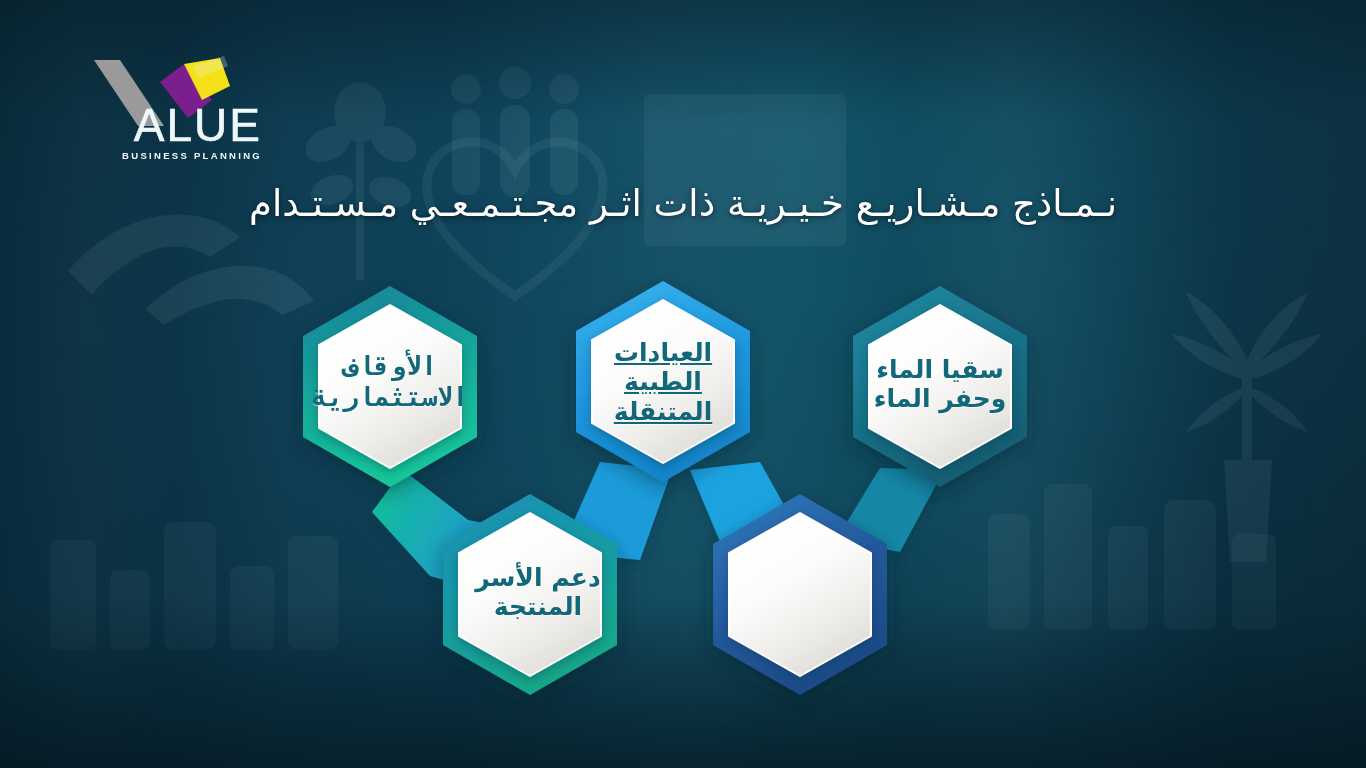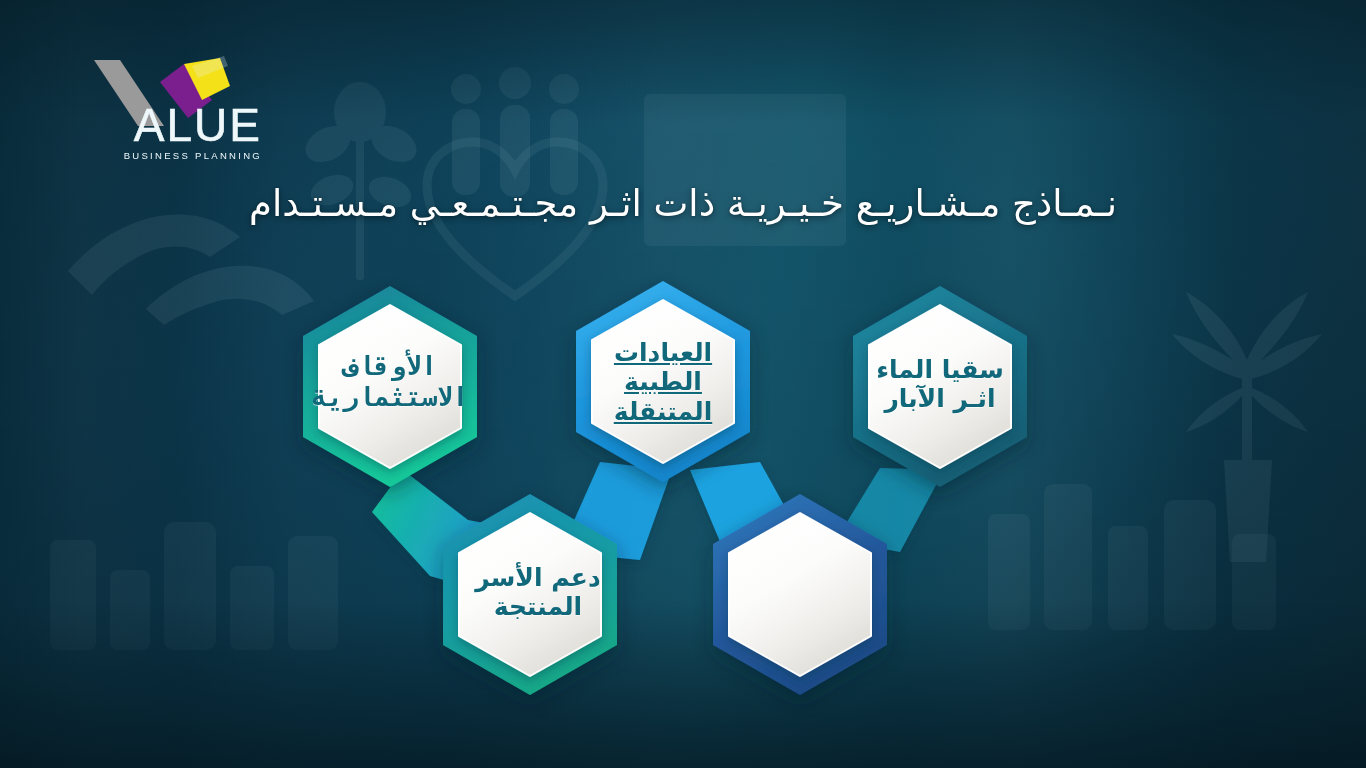--- a/index.html
+++ b/index.html
@@ -82,21 +82,21 @@
   }
   #logo .word .alue{
     font-family:"Liberation Sans", sans-serif;
     font-size:46px; letter-spacing:2px; line-height:.95;
     color:#eef7fa; font-weight:400;
     -webkit-text-stroke:0.6px #eef7fa;
   }
   #logo .word .tag{
     font-family:"Liberation Sans", sans-serif;
     font-size:9.5px; letter-spacing:2.3px;
-    color:#f0f8fb; font-weight:400; margin-top:2px;
+    color:#f0f8fb; font-weight:700; margin-top:2px;
   }
 
   
   #title{
     position:absolute; top:182px; left:0; right:0;
     text-align:center;
     font-family:"DejaVu Sans", sans-serif;
     font-weight:400;
     font-size:37px;
     letter-spacing:1px;
@@ -372,21 +372,21 @@
       <div>
         <div>العيادات</div>
         <div>الطبية</div>
         <div>المتنقلة</div>
       </div>
     </div>
 
     <div class="hexlabel" style="left:853px; top:330px; width:174px; height:108px; font-size:25px;">
       <div>
         <div>سقيا الماء</div>
-        <div>اثـر الآبار</div>
+        <div>وحفر الماء</div>
       </div>
     </div>
 
     <div class="hexlabel" style="left:451px; top:538px; width:174px; height:108px; font-size:25px;">
       <div>
         <div>دعم الأسر</div>
         <div>المنتجة</div>
       </div>
     </div>
 

